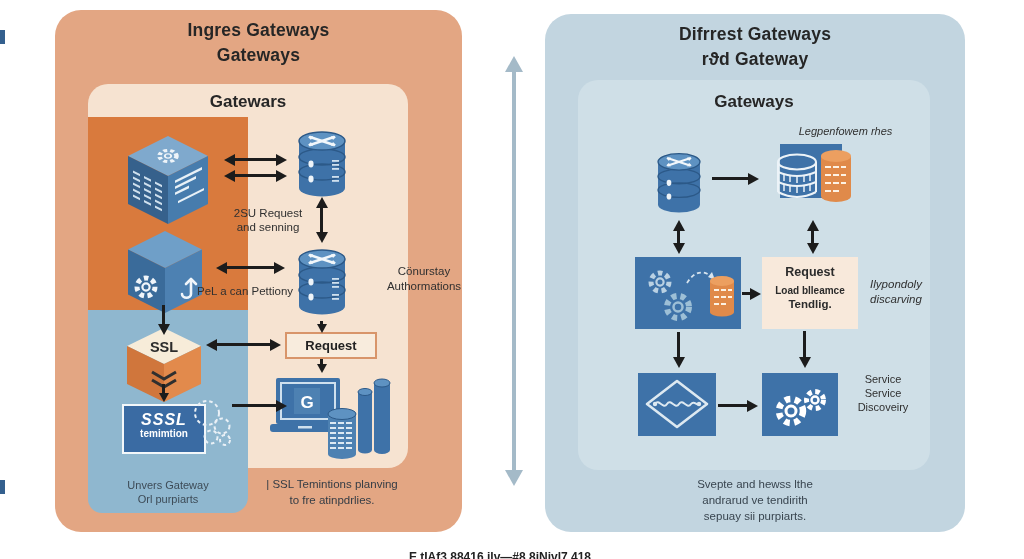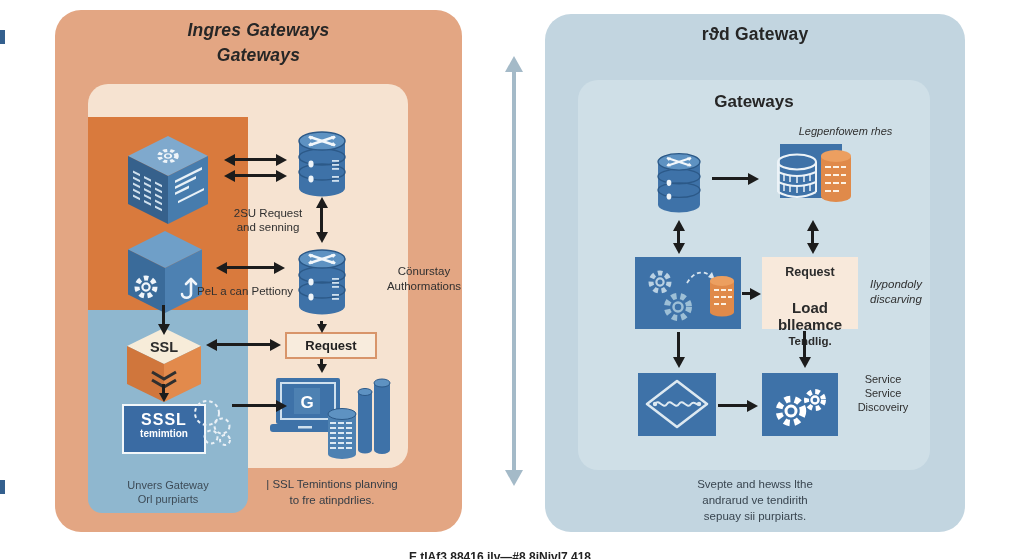--- a/index.html
+++ b/index.html
@@ -24,45 +24,46 @@
     width:0;height:0;border:6px solid transparent;border-bottom:0;border-top:11px solid #1c1c1c;}
   .arr.v.hu::before{content:"";position:absolute;top:-10px;left:50%;transform:translateX(-50%);
     width:0;height:0;border:6px solid transparent;border-top:0;border-bottom:11px solid #1c1c1c;}
   .arr.sm.hd::after{border-width:5px;border-bottom:0;border-top:9px solid #1c1c1c;bottom:-9px;}
   .arr.divider{background:#a4bac8;width:4px;}
   .arr.divider.hu::before{border:9px solid transparent;border-top:0;border-bottom:16px solid #a4bac8;top:-16px;}
   .arr.divider.hd::after{border:9px solid transparent;border-bottom:0;border-top:16px solid #a4bac8;bottom:-16px;}
   
   .ssl-term{position:absolute;background:#3a6ba3;border:2px solid #f3f7fa;box-sizing:border-box;
     color:#fff;text-align:center;}
-  .ssl-term .l1{font-size:16px;font-weight:700;letter-spacing:1px;margin-top:5px;}
+  .ssl-term .l1{font-size:16px;font-weight:700;letter-spacing:1px;margin-top:5px;font-style:italic;}
   .ssl-term .l2{font-size:10px;font-weight:700;margin-top:-1px;}
   .req-l{position:absolute;background:#f8ecdd;border:2px solid #d8956a;box-sizing:border-box;
     font-size:13px;font-weight:700;color:#222;text-align:center;line-height:23px;}
   .req-r{position:absolute;background:#f8e9db;box-sizing:border-box;text-align:center;color:#2b2b2b;}
   .req-r .r1{font-size:12.5px;font-weight:700;padding-top:8px;}
-  .req-r .r2{font-size:15px;font-weight:700;margin-top:20px;}
+  .req-r .r2{font-size:10px;font-weight:700;margin-top:6px;}
   .req-r .r3{font-size:11.5px;font-weight:700;margin-top:2px;}
   .bluebox{position:absolute;background:#3e72a8;}
   .edge{position:absolute;background:#34608e;}
   .caption{position:absolute;font-size:12px;font-weight:700;color:#222;text-align:center;}
 </style>
 </head>
 <body>
 
 <div id="stage">
 
   <div class="panel" style="left:55px;top:10px;width:407px;height:522px;background:#e3a683;"></div>
 
-  <div class="ttl" style="left:55px;top:18px;width:407px;font-style:italic;">
+  <div class="ttl" style="left:55px;top:18px;width:407px;">
     <div>Ingres Gateways</div>
     <div>Gateways</div>
   </div>
 
   <div class="inner" style="left:88px;top:84px;width:320px;height:384px;background:#f6e3d1;"></div>
+  <div class="ittl" style="left:88px;top:92px;width:320px;">Gatewars</div>
 
   <div class="abs" style="left:88px;top:117px;width:160px;height:193px;background:#d97a3d;"></div>
   <div class="abs" style="left:88px;top:310px;width:160px;height:203px;background:#8fb7cf;border-radius:0 0 16px 14px;"></div>
 
   <svg class="abs" style="left:118px;top:130px;" width="100" height="100" viewBox="0 0 100 100">
     <polygon points="50,6 90,26 50,46 10,26" fill="#7fa9cd"></polygon>
     <polygon points="10,26 50,46 50,94 10,74" fill="#36618c"></polygon>
     <polygon points="50,46 90,26 90,74 50,94" fill="#477cad"></polygon>
     <g transform="translate(50,26) scale(1,0.66)" stroke="#eef4f9" fill="none">
       <circle r="8.5" stroke-width="4.5" stroke-dasharray="4 3"></circle>
@@ -251,20 +252,21 @@
   <div class="lbl" style="left:248px;top:476px;width:168px;line-height:16px;color:#343c45;">
     <div>| SSL Temintions planving</div>
     <div>to fre atinpdrlies.</div>
   </div>
 
   <div class="arr v divider hu hd" style="left:512px;top:72px;height:398px;"></div>
 
   <div class="panel" style="left:545px;top:14px;width:420px;height:518px;background:#c2d5e0;"></div>
 
   <div class="ttl" style="left:545px;top:22px;width:420px;">
+    <div>Difrrest Gateways</div>
     <div>rϑd Gateway</div>
   </div>
 
   <div class="inner" style="left:578px;top:80px;width:352px;height:390px;background:#cfdfe7;"></div>
   <div class="ittl" style="left:578px;top:92px;width:352px;">Gateways</div>
 
   <svg class="abs" style="left:648px;top:146px;" width="62" height="70" viewBox="0 0 68 76">
     <ellipse cx="34" cy="64" rx="23" ry="8.5" fill="#3e72a8"></ellipse>
     <rect x="11" y="17" width="46" height="47" fill="#3e72a8"></rect>
     <ellipse cx="34" cy="33" rx="23" ry="8" fill="none" stroke="#2c5988" stroke-width="1.5"></ellipse>

